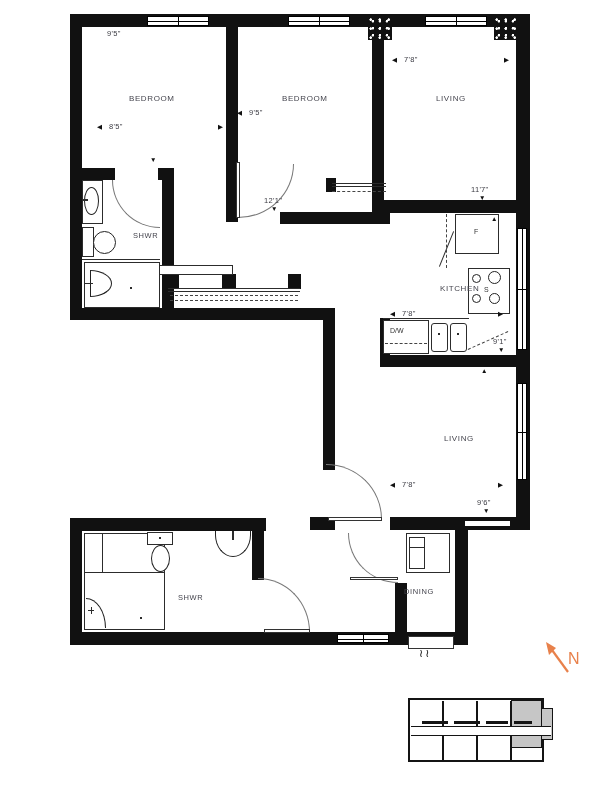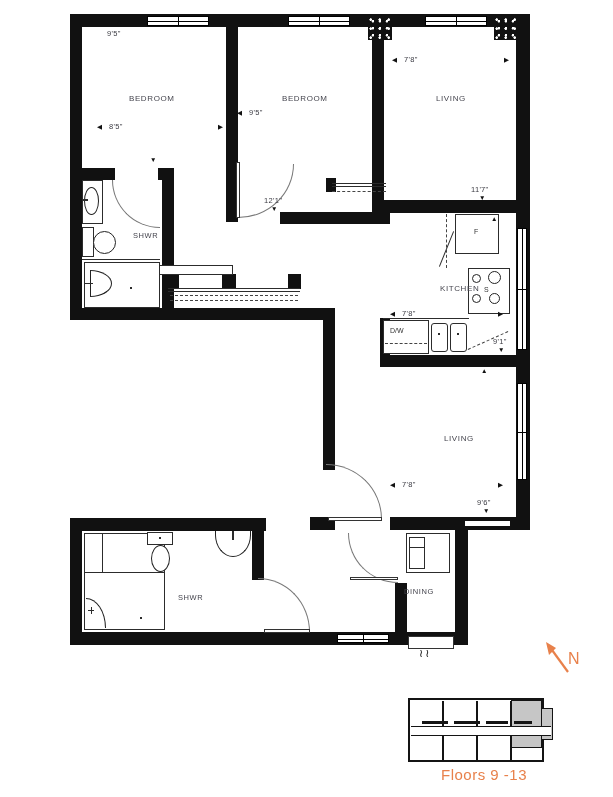--- a/index.html
+++ b/index.html
@@ -228,15 +228,14 @@
     <div class="kp-line" style="left:68px;top:3px;width:1.5px;height:25px;"></div>
     <div class="kp-line" style="left:102px;top:3px;width:1.5px;height:25px;"></div>
     <div class="kp-line" style="left:34px;top:38px;width:1.5px;height:24px;"></div>
     <div class="kp-line" style="left:68px;top:38px;width:1.5px;height:24px;"></div>
     <div class="kp-line" style="left:102px;top:38px;width:1.5px;height:24px;"></div>
     <div class="kp-line" style="left:14px;top:23px;width:26px;height:3px;"></div>
     <div class="kp-line" style="left:46px;top:23px;width:26px;height:3px;"></div>
     <div class="kp-line" style="left:78px;top:23px;width:22px;height:3px;"></div>
     <div class="kp-line" style="left:106px;top:23px;width:18px;height:3px;"></div>
   </div>
-  <div class="orange" style="position:absolute;left:408px;top:766px;width:152px;text-align:center;font-size:15px;letter-spacing:.5px;">Floors 9 -13</div>
 
 </div>
 
 </body></html>

